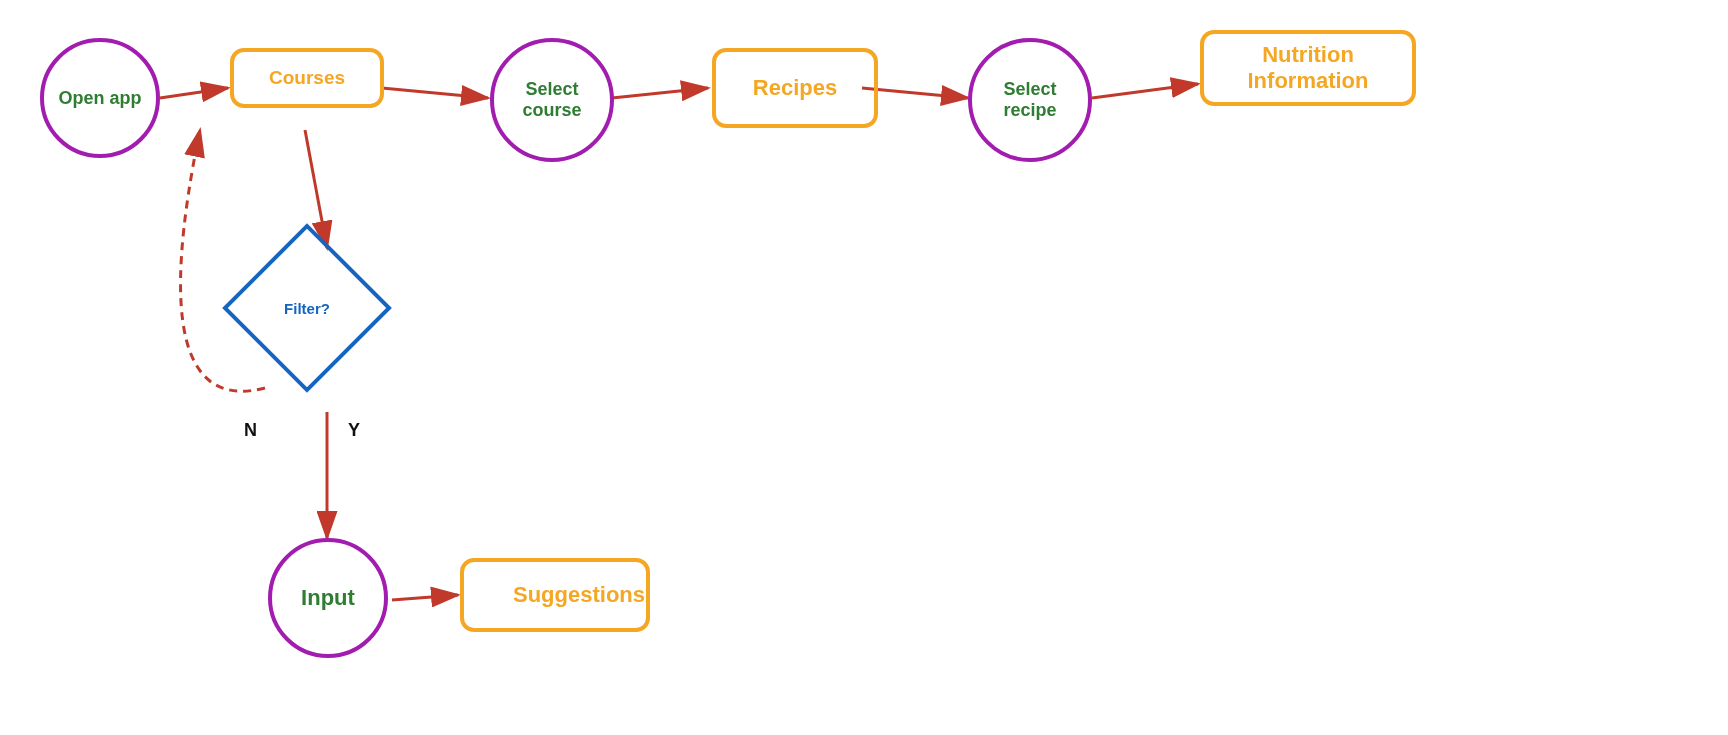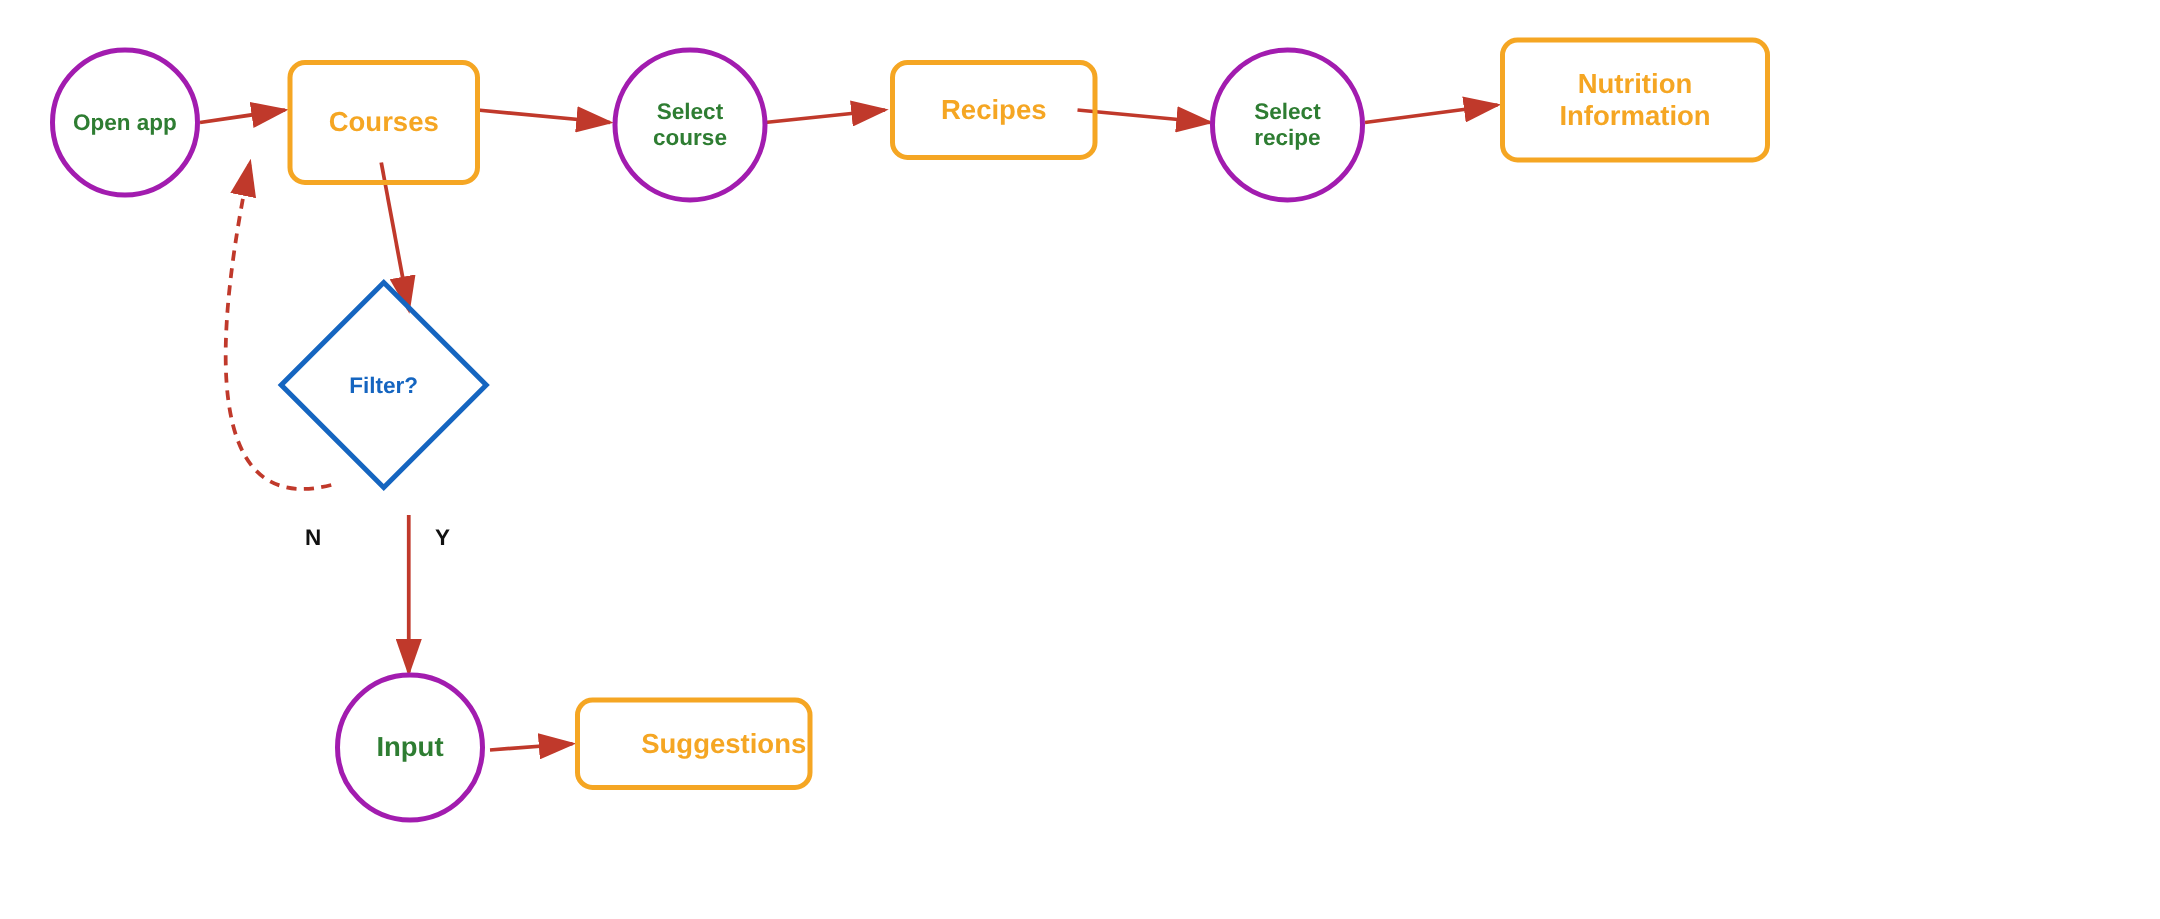--- a/index.html
+++ b/index.html
@@ -51,21 +51,21 @@
       position: absolute;
     }
     .diamond-label {
       position: absolute;
       width: 100%;
       height: 100%;
       display: flex;
       align-items: center;
       justify-content: center;
       color: #1565c0;
-      font-size: 18px;
+      font-size: 15px;
       font-weight: bold;
       z-index: 2;
     }
     
     .arrows-svg {
       position: absolute;
       top: 0;
       left: 0;
       width: 1728px;
       height: 735px;
@@ -105,39 +105,39 @@
 
     <line x1="327" y1="412" x2="327" y2="538" stroke="#c0392b" stroke-width="3" marker-end="url(#arrowhead)"></line>
 
     <line x1="392" y1="600" x2="458" y2="595" stroke="#c0392b" stroke-width="3" marker-end="url(#arrowhead)"></line>
   </svg>
 
   <div class="node circle-node" style="left:40px; top:38px; width:120px; height:120px; font-size:18px;">
     <span>Open app</span>
   </div>
 
-  <div class="node rect-node" style="left:230px; top:48px; width:154px; height:100px; font-size:22px;">
+  <div class="node rect-node" style="left:230px; top:48px; width:154px; height:60px; font-size:19px;">
     <span>Courses</span>
   </div>
 
   <div class="node circle-node" style="left:490px; top:38px; width:124px; height:124px; font-size:18px;">
     <span style="white-space:pre-line;">Select
 course</span>
   </div>
 
   <div class="node rect-node" style="left:712px; top:48px; width:166px; height:80px; font-size:22px;">
     <span>Recipes</span>
   </div>
 
   <div class="node circle-node" style="left:968px; top:38px; width:124px; height:124px; font-size:18px;">
     <span style="white-space:pre-line;">Select
 recipe</span>
   </div>
 
-  <div class="node rect-node" style="left:1200px; top:30px; width:216px; height:100px; font-size:22px;">
+  <div class="node rect-node" style="left:1200px; top:30px; width:216px; height:76px; font-size:22px;">
     <span style="white-space:pre-line;">Nutrition
 Information</span>
   </div>
 
   <div class="diamond-node" style="left:247px; top:248px;">
     <div class="diamond-inner"></div>
     <div class="diamond-label">
       <span>Filter?</span>
     </div>
   </div>

